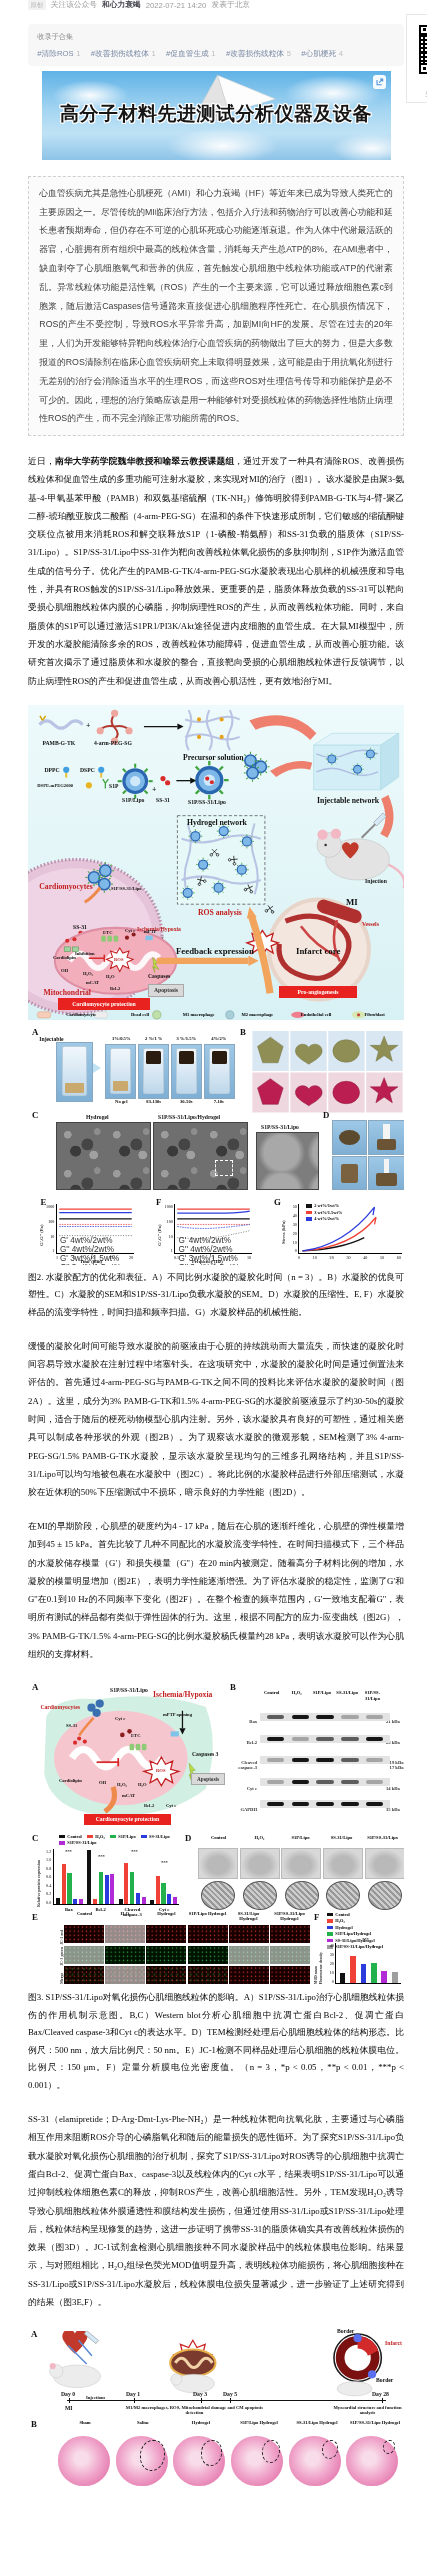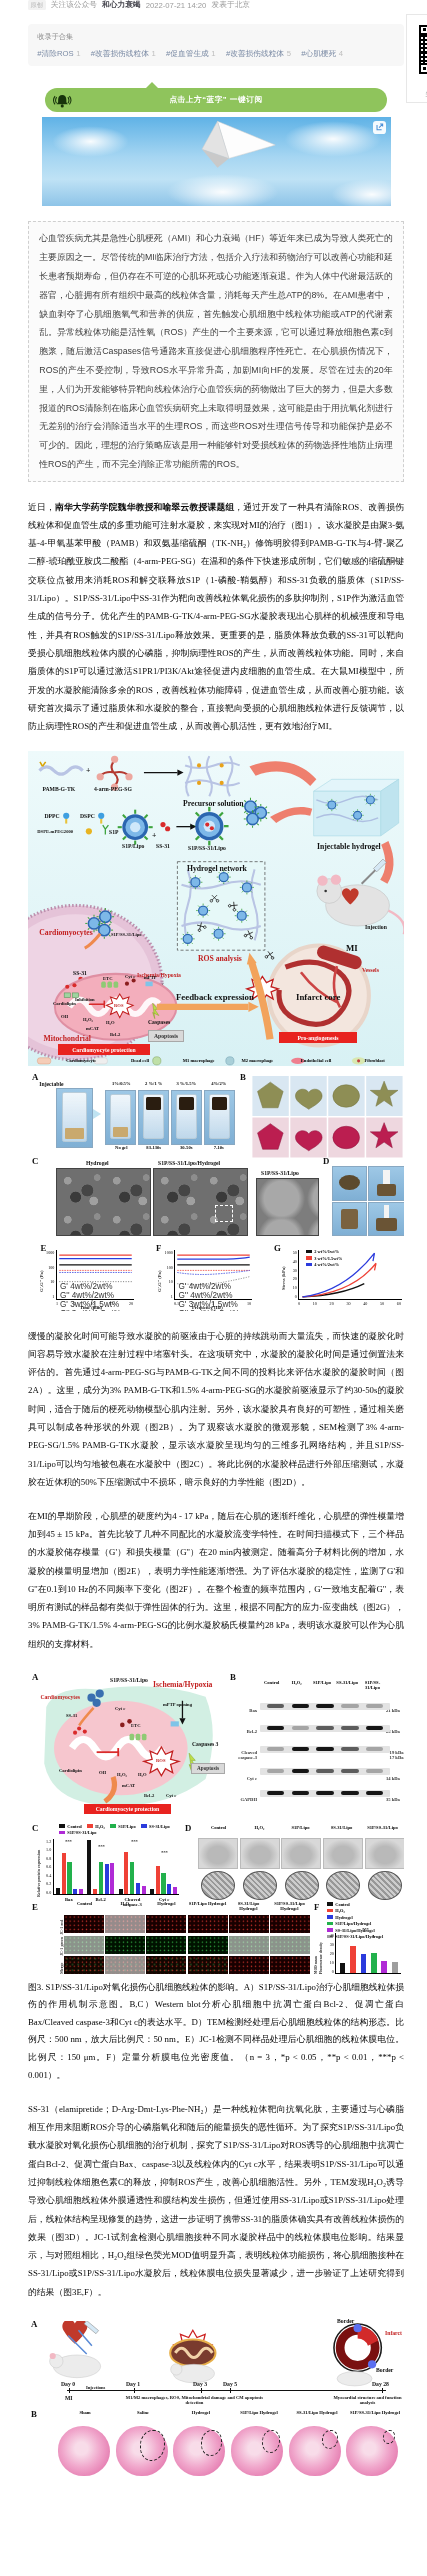--- a/index.html
+++ b/index.html
@@ -118,45 +118,32 @@
     <div class="col-label">收录于合集</div>
     <div class="tags">
       <span class="tag"><span>#清除ROS</span><span class="cnt">1</span></span>
       <span class="tag"><span>#改善损伤线粒体</span><span class="cnt">1</span></span>
       <span class="tag"><span>#促血管生成</span><span class="cnt">1</span></span>
       <span class="tag"><span>#改善损伤线粒体</span><span class="cnt">5</span></span>
       <span class="tag"><span>#心肌梗死</span><span class="cnt">4</span></span>
     </div>
   </div>
 
-  <div class="subscribe">
-    <i class="notch"></i>
-    <span class="bell-wrap">
-      <svg width="18.5" height="17" viewBox="0 0 36 33">
-          <g fill="#17330b">
-            <path d="M18 6c-5 0-8 4-8 9v5l-3 4h22l-3-4v-5c0-5-3-9-8-9z"></path>
-            <circle cx="18" cy="27" r="3"></circle>
-          </g>
-          <path d="M7 10 q-4 6 0 12 M4 8 q-6 8 0 16" stroke="#17330b" stroke-width="2" fill="none"></path>
-          <path d="M29 10 q4 6 0 12 M32 8 q6 8 0 16" stroke="#17330b" stroke-width="2" fill="none"></path>
-        </svg>
-    </span>
-    <span class="sub-text">点击上方“蓝字” 一键订阅</span>
-  </div>
 
   <div class="banner">
     <i class="cloud" style="left:10.3px;top:9.3px;width:77px;height:31px"></i>
     <i class="cloud" style="left:242px;top:4.1px;width:98px;height:36px"></i>
     <i class="cloud" style="left:124px;top:57px;width:113px;height:36px"></i>
     <i class="cloud" style="left:289px;top:62px;width:82px;height:31px"></i>
     <svg width="155" height="52" style="position:absolute;left:98px;top:1px" viewBox="0 0 300 100">
       <polygon points="150,6 262,52 172,78" fill="#fdfdfd" stroke="#cfcfcf"></polygon>
       <polygon points="150,6 172,78 120,60" fill="#e3e3e3" stroke="#cfcfcf"></polygon>
       <polygon points="120,60 172,78 150,96" fill="#c9c9c9"></polygon>
     </svg>
+    <div class="banner-title">高分子材料先进测试分析仪器及设备</div>
     <span class="jump">
       <svg width="8.2" height="8.2" viewBox="0 0 16 16">
           <path d="M2 4 v9 h9" stroke="#4a8fd6" stroke-width="2" fill="none"></path>
           <path d="M6 9 L13 2 M8 2 h5 v5" stroke="#4a8fd6" stroke-width="2" fill="none"></path>
         </svg>
     </span>
   </div>
 
   <div class="quote">心血管疾病尤其是急性心肌梗死（AMI）和心力衰竭（HF）等近年来已成为导致人类死亡的主要原因之一。尽管传统的MI临床治疗方法，包括介入疗法和药物治疗可以改善心功能和延长患者预期寿命，但仍存在不可逆的心肌坏死或心功能逐渐衰退。作为人体中代谢最活跃的器官，心脏拥有所有组织中最高的线粒体含量，消耗每天产生总ATP的8%。在AMI患者中，缺血剥夺了心肌细胞氧气和营养的供应，首先触发心肌细胞中线粒体功能或ATP的代谢紊乱。异常线粒体功能是活性氧（ROS）产生的一个主要来源，它可以通过释放细胞色素c到胞浆，随后激活Caspases信号通路来直接促进心肌细胞程序性死亡。在心肌损伤情况下，ROS的产生不受控制，导致ROS水平异常升高，加剧MI向HF的发展。尽管在过去的20年里，人们为开发能够特异靶向线粒体治疗心血管疾病的药物做出了巨大的努力，但是大多数报道的ROS清除剂在临床心血管疾病研究上未取得明显效果，这可能是由于用抗氧化剂进行无差别的治疗会消除适当水平的生理ROS，而这些ROS对生理信号传导和功能保护是必不可少的。因此，理想的治疗策略应该是用一种能够针对受损线粒体的药物选择性地防止病理性ROS的产生，而不完全消除正常功能所需的ROS。</div>
 
@@ -322,21 +309,21 @@
     <span class="lab" style="left:66px;top:35px">4-arm-PEG-SG</span>
     <span class="lab big" style="left:155px;top:49px">Precursor solution</span>
     <span class="lab" style="left:16.5px;top:62px">DPPC</span>
     <span class="lab" style="left:52px;top:62px">DSPC</span>
     <span class="lab sm" style="left:9.3px;top:78px">DSPE-mPEG2000</span>
     <span class="lab" style="left:81px;top:78px">S1P</span>
     <span class="lab" style="left:94px;top:92px">S1P/Lipo</span>
     <span class="lab big" style="left:124px;top:81px">+</span>
     <span class="lab" style="left:128px;top:92px">SS-31</span>
     <span class="lab" style="left:160px;top:94px">S1P/SS-31/Lipo</span>
-    <span class="lab big" style="left:289px;top:92px">Injectable hydrogel</span>
+    <span class="lab big" style="left:289px;top:92px">Injectable network</span>
     <span class="lab big" style="left:159px;top:114px">Hydrogel network</span>
     <span class="lab big red" style="left:170px;top:204px">ROS analysis</span>
     <span class="lab" style="left:337px;top:173px">Injection</span>
     <span class="lab l" style="left:318px;top:192px">MI</span>
     <span class="lab big red" style="left:11.3px;top:178px">Cardiomyocytes</span>
     <span class="lab sm" style="left:83px;top:181px">S1P/SS-31/Lipo</span>
     <span class="lab" style="left:45px;top:219px">SS-31</span>
     <span class="lab red" style="left:109px;top:221px">Ischemia/Hypoxia</span>
     <span class="lab big red" style="left:15.5px;top:284px">Mitochondrial</span>
     <span class="lab sm" style="left:25px;top:250px">Cardiolipin</span>
@@ -564,20 +551,21 @@
     <div class="xt" style="left:270px;top:232px;width:103px">
         <span class="rep-item">0</span>
         <span class="rep-item">10</span>
         <span class="rep-item">20</span>
         <span class="rep-item">30</span>
         <span class="rep-item">40</span>
         <span class="rep-item">50</span>
         <span class="rep-item">60</span>
       </div>
   </div>
+  <p class="caption">图2. 水凝胶配方的优化和表征。A）不同比例水凝胶的凝胶化时间（n = 3）。B）水凝胶的优良可塑性。C）水凝胶的SEM和S1P/SS-31/Lipo负载水凝胶的SEM。D）水凝胶的压缩性。E, F）水凝胶样品的流变学特性，时间扫描和频率扫描。G）水凝胶样品的机械性能。</p>
 
   <p class="body-p">缓慢的凝胶化时间可能导致水凝胶的前驱液由于心脏的持续跳动而大量流失，而快速的凝胶化时间容易导致水凝胶在注射过程中堵塞针头。在这项研究中，水凝胶的凝胶化时间是通过倒置法来评估的。首先通过4-arm-PEG-SG与PAMB-G-TK之间不同的投料比来评估水凝胶的凝胶时间（图2A）。这里，成分为3% PAMB-G-TK和1.5% 4-arm-PEG-SG的水凝胶前驱液显示了约30-50s的凝胶时间，适合于随后的梗死动物模型心肌内注射。另外，该水凝胶具有良好的可塑性，通过相关磨具可以制成各种形状的外观（图2B）。为了观察该水凝胶的微观形貌，SEM检测了3% 4-arm-PEG-SG/1.5% PAMB-G-TK水凝胶，显示该水凝胶呈现均匀的三维多孔网络结构，并且S1P/SS-31/Lipo可以均匀地被包裹在水凝胶中（图2C）。将此比例的水凝胶样品进行外部压缩测试，水凝胶在近体积的50%下压缩测试中不损坏，暗示良好的力学性能（图2D）。</p>
   <p class="body-p">在MI的早期阶段，心肌壁的硬度约为4 - 17 kPa，随后在心肌的逐渐纤维化，心肌壁的弹性模量增加到45 ± 15 kPa。首先比较了几种不同配比的水凝胶流变学特性。在时间扫描模式下，三个样品的水凝胶储存模量（G'）和损失模量（G''）在20 min内被测定。随着高分子材料比例的增加，水凝胶的模量明显增加（图2E），表明力学性能逐渐增强。为了评估水凝胶的稳定性，监测了G'和G''在0.1到10 Hz的不同频率下变化（图2F）。在整个检查的频率范围内，G'一致地支配着G''，表明所有测试的样品都有类似于弹性固体的行为。这里，根据不同配方的应力-应变曲线（图2G），3% PAMB-G-TK/1.5% 4-arm-PEG-SG的比例水凝胶杨氏模量约28 kPa，表明该水凝胶可以作为心肌组织的支撑材料。</p>
 
   <div class="fig" style="height:307px">
     <span class="lab l" style="left:4.1px;top:3.1px">A</span>
     <svg width="185" height="140" style="position:absolute;left:7.7px;top:7.2px" viewBox="0 0 360 272">
       <path d="M20 60 Q40 18 120 26 Q240 8 330 40 Q358 110 330 200 Q250 262 120 250 Q30 240 16 170 Z" fill="#d2efe3"></path>
       <ellipse cx="165" cy="140" rx="130" ry="92" fill="#f6c6ce"></ellipse>
       <path d="M70 140 q22 -34 44 0 q22 34 44 0 q22 -34 44 0 q22 34 44 0" stroke="#fff" stroke-width="14" fill="none"></path>

